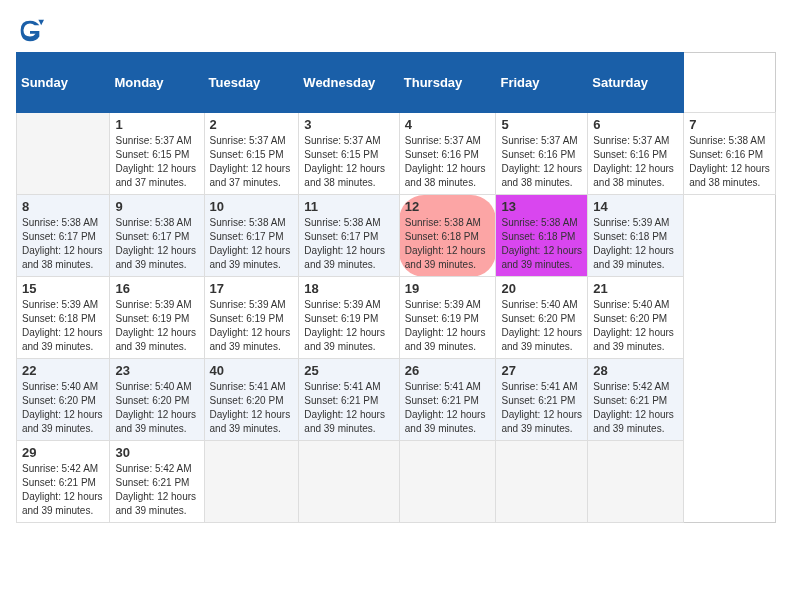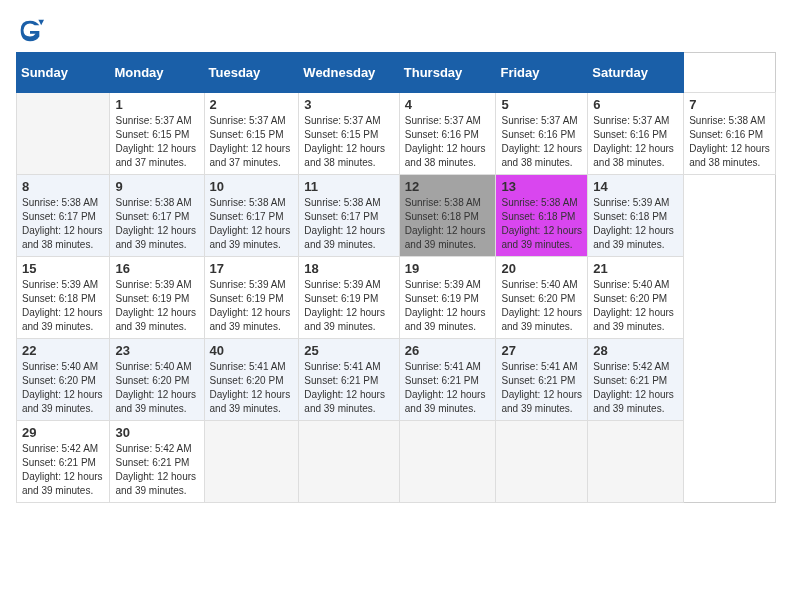--- a/index.html
+++ b/index.html
@@ -40,21 +40,21 @@
     .calendar-table {
       width: 100%;
       border-collapse: collapse;
       border: 1px solid #ccc;
     }
     .calendar-table th {
       background-color: #1a5fa8;
       color: white;
       font-size: 13px;
       font-weight: bold;
-      padding: 12px 4px;
+      padding: 22px 4px;
       text-align: left;
       border: 1px solid #1a5fa8;
     }
     .calendar-table td {
       vertical-align: top;
       padding: 4px 5px;
       border: 1px solid #ddd;
       font-size: 10px;
       color: #333;
       background: #fff;
@@ -153,21 +153,21 @@
           <span class="day-info">Sunrise: 5:38 AM<br>Sunset: 6:17 PM<br>Daylight: 12 hours and 39 minutes.</span>
         </td>
         <td style="background: rgb(240, 244, 250);">
           <span class="day-number">10</span>
           <span class="day-info">Sunrise: 5:38 AM<br>Sunset: 6:17 PM<br>Daylight: 12 hours and 39 minutes.</span>
         </td>
         <td style="background: rgb(240, 244, 250);">
           <span class="day-number">11</span>
           <span class="day-info">Sunrise: 5:38 AM<br>Sunset: 6:17 PM<br>Daylight: 12 hours and 39 minutes.</span>
         </td>
-        <td style="background: #a3a3a3;">
+        <td style="background: #fca5a5; border-radius: 25px;">
           <span class="day-number">12</span>
           <span class="day-info">Sunrise: 5:38 AM<br>Sunset: 6:18 PM<br>Daylight: 12 hours and 39 minutes.</span>
         </td>
         <td style="background: #d946ef;">
           <span class="day-number">13</span>
           <span class="day-info">Sunrise: 5:38 AM<br>Sunset: 6:18 PM<br>Daylight: 12 hours and 39 minutes.</span>
         </td>
         <td style="background: rgb(240, 244, 250);">
           <span class="day-number">14</span>
           <span class="day-info">Sunrise: 5:39 AM<br>Sunset: 6:18 PM<br>Daylight: 12 hours and 39 minutes.</span>

